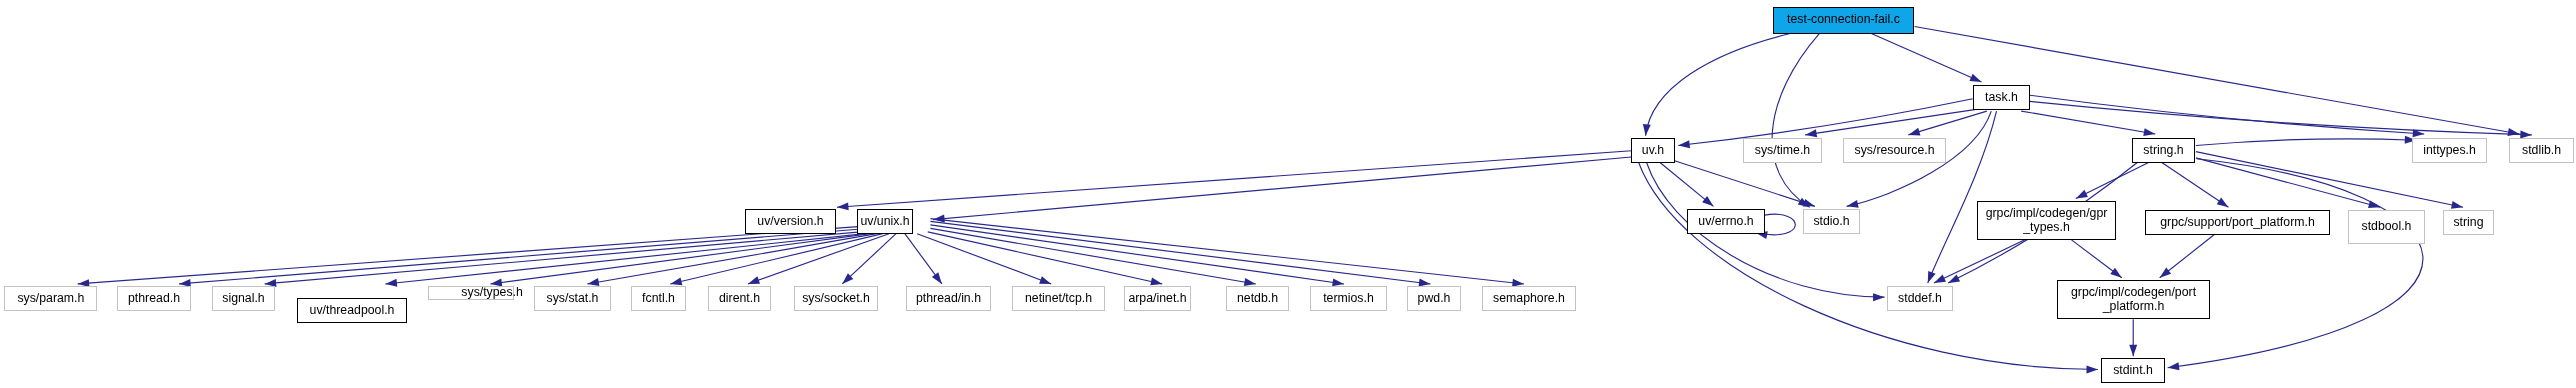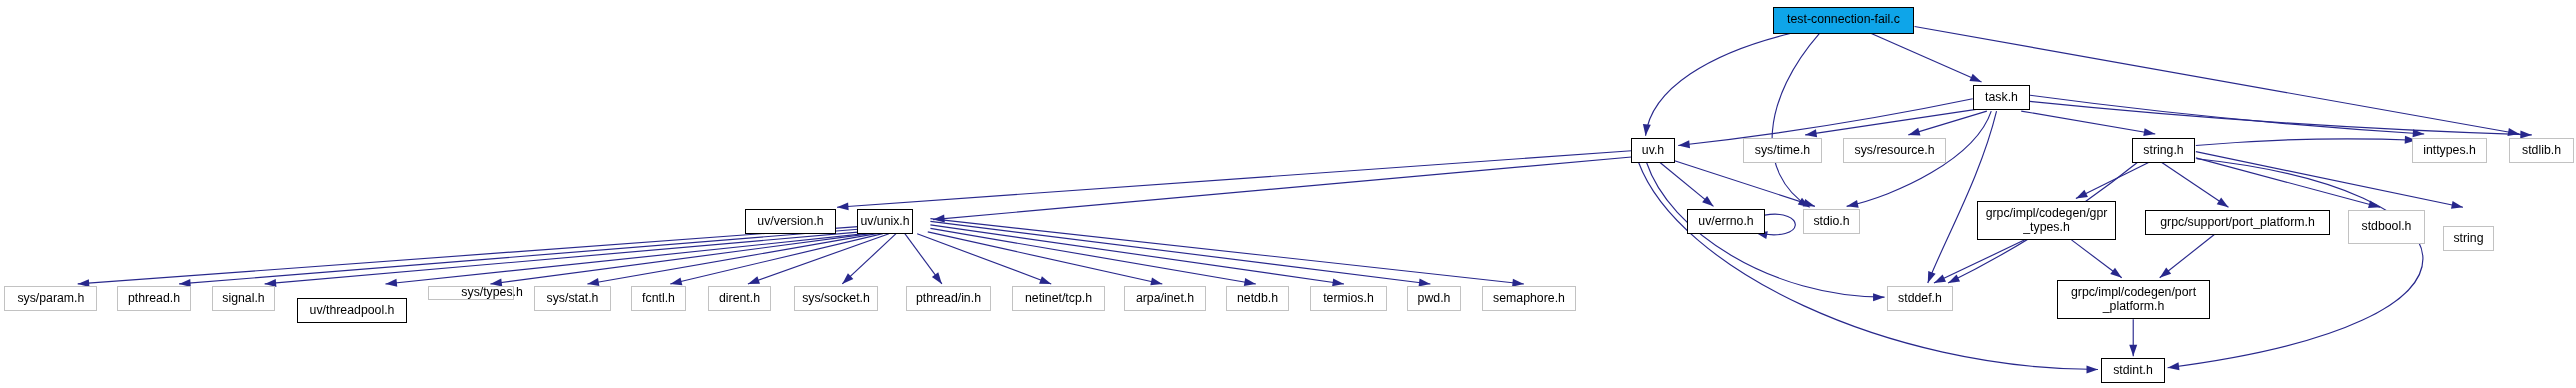--- a/index.html
+++ b/index.html
@@ -124,33 +124,33 @@
     <div class="node external" style="left: 2412px; top: 138px; width: 75px; height: 25px;">inttypes.h</div>
     <div class="node external" style="left: 2509px; top: 138px; width: 65px; height: 25px;">stdlib.h</div>
     <div class="node internal" style="left: 745px; top: 209px; width: 91px; height: 25px;">uv/version.h</div>
     <div class="node internal" style="left: 857px; top: 209px; width: 56px; height: 25px;">uv/unix.h</div>
     <div class="node internal" style="left: 1687px; top: 209px; width: 78px; height: 25px;">uv/errno.h</div>
     <div class="node external" style="left: 1803px; top: 209px; width: 57px; height: 25px;">stdio.h</div>
     <div class="node internal" style="left: 1977px; top: 201px; width: 139px; height: 39px;">grpc/impl/codegen/gpr
 _types.h</div>
     <div class="node internal" style="left: 2145px; top: 210px; width: 185px; height: 25px;">grpc/support/port_platform.h</div>
     <div class="node external" style="left: 2348px; top: 210px; width: 77px; height: 34px;">stdbool.h</div>
-    <div class="node external" style="left: 2443px; top: 210px; width: 51px; height: 25px; margin-top: 16px;">string</div>
+    <div class="node external" style="left: 2443px; top: 210px; width: 51px; height: 25px;">string</div>
     <div class="node external" style="left: 4.4px; top: 286px; width: 93px; height: 25px;">sys/param.h</div>
     <div class="node external" style="left: 117px; top: 286px; width: 74px; height: 25px;">pthread.h</div>
     <div class="node external" style="left: 212px; top: 286px; width: 63px; height: 25px;">signal.h</div>
     <div class="node internal" style="left: 297px; top: 286px; width: 110px; height: 25px; margin-top: 12px;">uv/threadpool.h</div>
     <div class="node external" style="left: 428px; top: 286px; width: 86px; height: 14px; padding-left: 44px;">sys/types.h</div>
     <div class="node external" style="left: 534px; top: 286px; width: 77px; height: 25px;">sys/stat.h</div>
     <div class="node external" style="left: 631px; top: 286px; width: 55px; height: 25px;">fcntl.h</div>
     <div class="node external" style="left: 708px; top: 286px; width: 63px; height: 25px;">dirent.h</div>
     <div class="node external" style="left: 794px; top: 286px; width: 84px; height: 25px;">sys/socket.h</div>
     <div class="node external" style="left: 906px; top: 286px; width: 85px; height: 25px;">pthread/in.h</div>
     <div class="node external" style="left: 1012px; top: 286px; width: 93px; height: 25px;">netinet/tcp.h</div>
-    <div class="node external" style="left: 1124px; top: 286px; width: 82px; height: 25px;">arpa/inet.h</div>
+    <div class="node external" style="left: 1124px; top: 286px; width: 67px; height: 25px;">arpa/inet.h</div>
     <div class="node external" style="left: 1226px; top: 286px; width: 63px; height: 25px;">netdb.h</div>
     <div class="node external" style="left: 1310px; top: 286px; width: 77px; height: 25px;">termios.h</div>
     <div class="node external" style="left: 1407px; top: 286px; width: 54px; height: 25px;">pwd.h</div>
     <div class="node external" style="left: 1482px; top: 286px; width: 94px; height: 25px;">semaphore.h</div>
     <div class="node external" style="left: 1887px; top: 286px; width: 66px; height: 25px;">stddef.h</div>
     <div class="node internal" style="left: 2057px; top: 280px; width: 153px; height: 39px;">grpc/impl/codegen/port
 _platform.h</div>
     <div class="node internal" style="left: 2101px; top: 358px; width: 64px; height: 25px;">stdint.h</div>
   </div>
 

